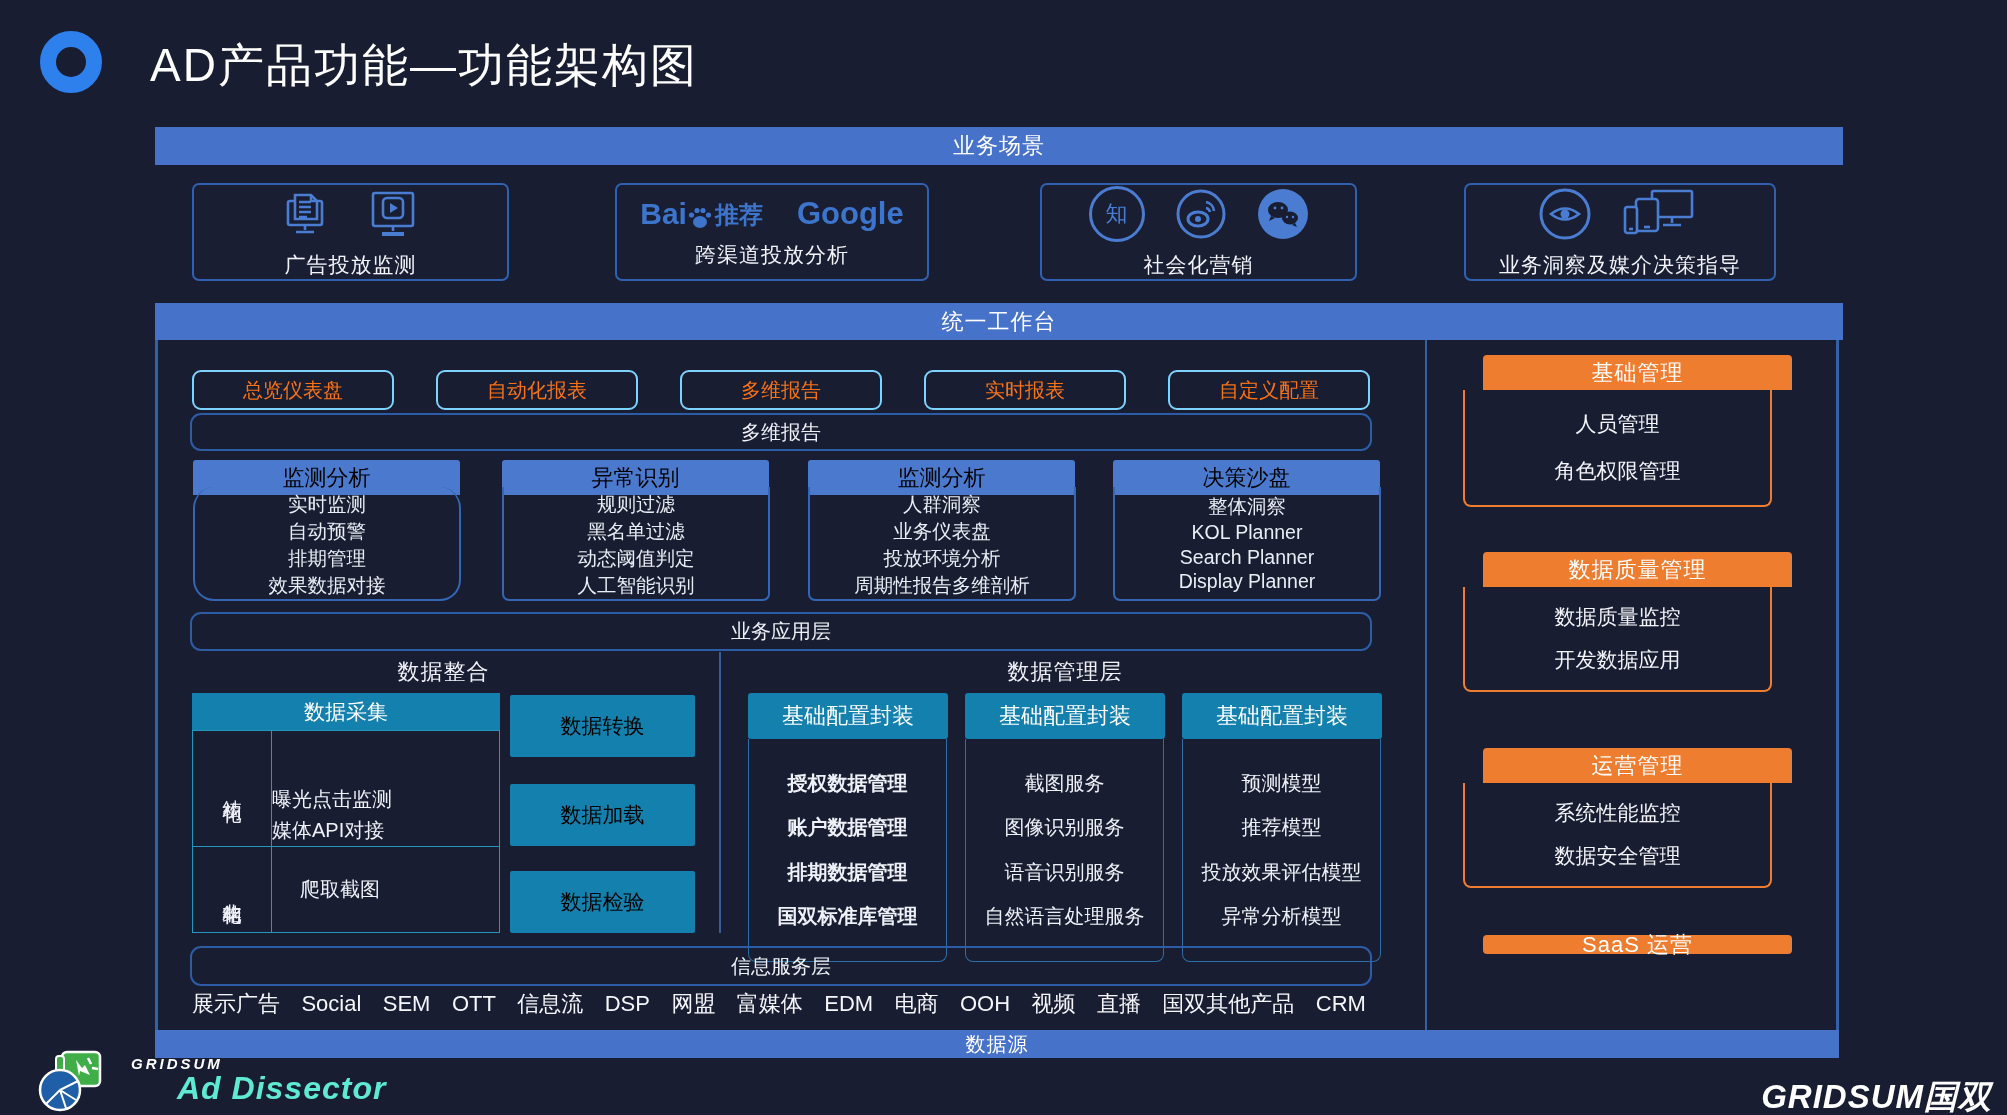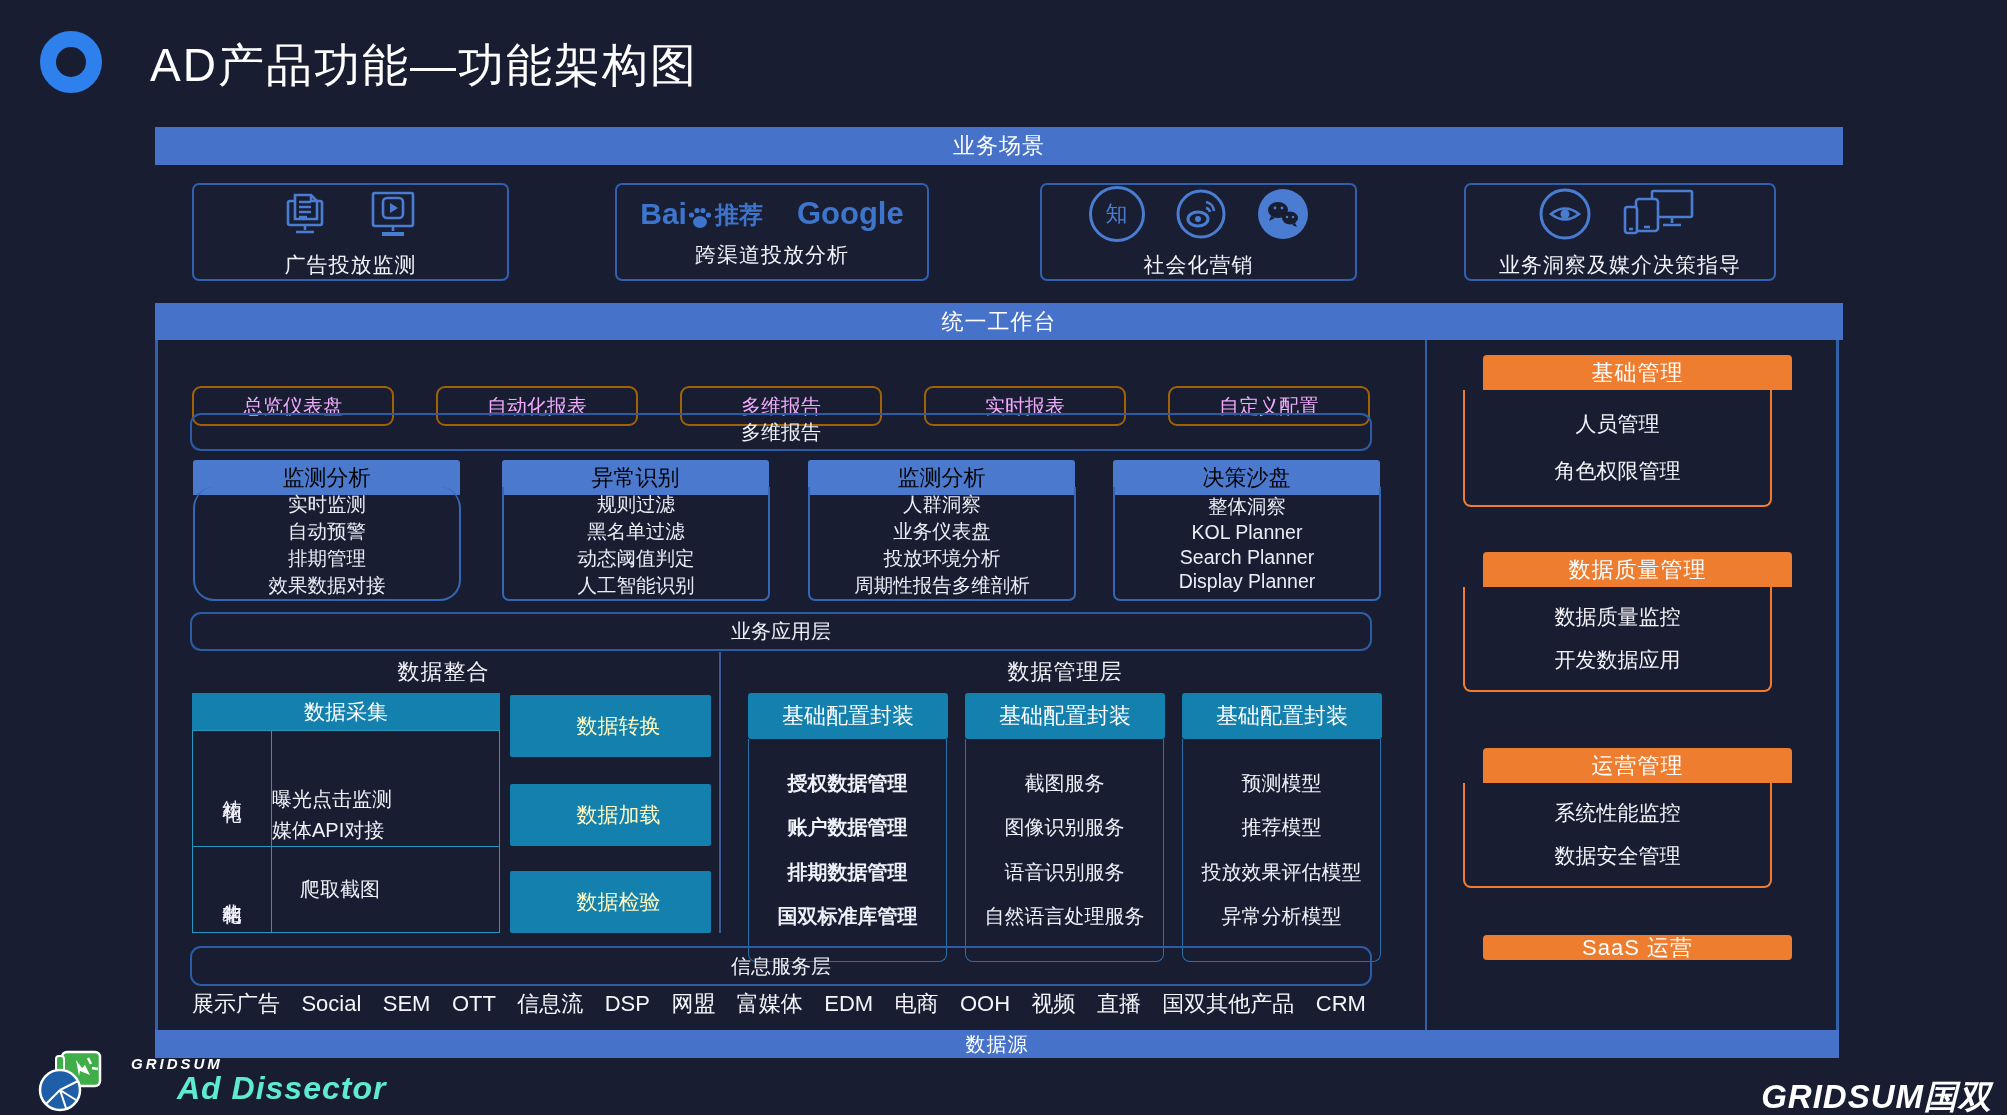--- a/index.html
+++ b/index.html
@@ -16,30 +16,30 @@
   .scn{border:2px solid #3060ae;border-radius:7px;display:flex;flex-direction:column;
        align-items:center;justify-content:center;gap:9px;background:rgba(28,34,56,.25);}
   .scn-icons{display:flex;align-items:center;justify-content:center;gap:30px;height:56px;}
   .scn-label{font-size:21px;color:#f2f4fa;letter-spacing:1px;}
   .logo-row{display:flex;align-items:center;justify-content:center;gap:34px;color:#3d74cc;}
   .baidu{display:flex;align-items:flex-end;font-weight:700;}
   .baidu .bai{font-size:30px;}
   .baidu .tj{font-size:24px;margin-left:2px;}
   .google{font-size:31px;font-weight:600;letter-spacing:0;}
   
-  .pill{border:2px solid #a16207;border-radius:9px;font-size:20px;color:#f0abfc;margin-top:16px;}
+  .pill{border:2px solid #7dd3fc;border-radius:9px;font-size:20px;color:#f97316;}
   .strip{border:2px solid #2d5ca6;border-radius:11px;font-size:20px;color:#eef1f8;}
   
   .colhead{background:#4a79ce;color:#000000;font-size:22px;border-radius:3px 3px 0 0;margin-top:8px;}
   .colbody{border:2px solid #3466b3;border-top:none;border-radius:0 0 7px 7px;
            display:flex;flex-direction:column;align-items:center;justify-content:space-evenly;
            font-size:19.5px;color:#e9edf5;padding:4px 0;}
   
   .teal{background:#1380ae;color:#fff;}
-  .tealbtn{background:#1380ae;color:#fef9c3;font-size:21px;border-radius:2px;padding-left:16px;}
+  .tealbtn{background:#1380ae;color:#000000;font-size:21px;border-radius:2px;}
   .cell{position:absolute;border:1.5px solid #2596be;box-sizing:border-box;}
   .vert{writing-mode:vertical-rl;text-orientation:upright;font-size:19px;letter-spacing:3px;color:#eef1f8;}
   .dmbody{border:1.5px solid #2a6fa8;border-top:none;border-radius:0 0 8px 8px;
           display:flex;flex-direction:column;align-items:center;justify-content:space-evenly;
           font-size:20px;color:#eef1f8;padding:14px 0;}
   
   .orangehead{background:#ee7d2f;color:#fff;font-size:22px;border-radius:4px 4px 0 0;letter-spacing:1px;margin-left:20px;}
   .orangebody{border:2px solid #ee7d2f;border-top:none;border-radius:0 0 8px 8px;
               display:flex;flex-direction:column;align-items:center;justify-content:space-evenly;
               font-size:21px;color:#f2f4fa;}
@@ -290,21 +290,21 @@
     <span>数据质量监控</span>
     <span>开发数据应用</span>
   </div>
 
   <div class="abs orangehead flexc" style="left:1463px;top:748px;width:309px;height:35px;">运营管理</div>
   <div class="abs orangebody" style="left:1463px;top:783px;width:305px;height:103px;">
     <span>系统性能监控</span>
     <span>数据安全管理</span>
   </div>
 
-  <div class="abs orangehead flexc" style="left:1463px;top:935px;width:309px;height:25px;border-radius:4px;">SaaS 运营</div>
+  <div class="abs orangehead flexc" style="left:1463px;top:935px;width:309px;height:19px;border-radius:4px;">SaaS 运营</div>
 
   <div class="abs" style="left:36px;top:1048px;display:flex;align-items:center;gap:21px;">
     <span>
       <svg width="74" height="64" viewBox="0 0 74 64">
         <rect x="26" y="4" width="38" height="34" rx="5" fill="#3fae49" stroke="#ffffff" stroke-width="2.5"></rect>
         <rect x="20" y="8" width="8" height="32" rx="3" fill="#3fae49" stroke="#ffffff" stroke-width="2"></rect>
         <path d="M40 12 l6 8 3 -3 5 10 -10 -4 -1 5 z" fill="#ffffff"></path>
         <path d="M52 10 l3 6 M56 20 l6 1" stroke="#ffffff" stroke-width="2.5"></path>
         <circle cx="24" cy="42" r="20" fill="#1e5fa8" stroke="#ffffff" stroke-width="2.5"></circle>
         <path d="M24 42 L42 33 M24 42 L30 60 M24 42 L10 56 M24 42 L40 52" stroke="#ffffff" stroke-width="2"></path>

